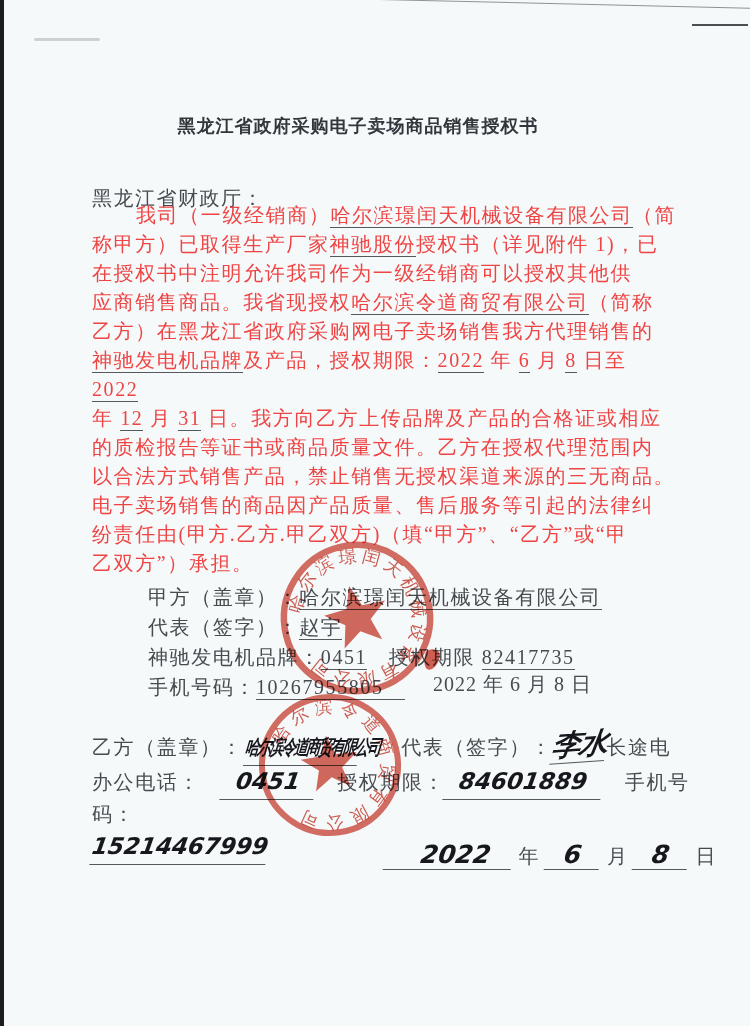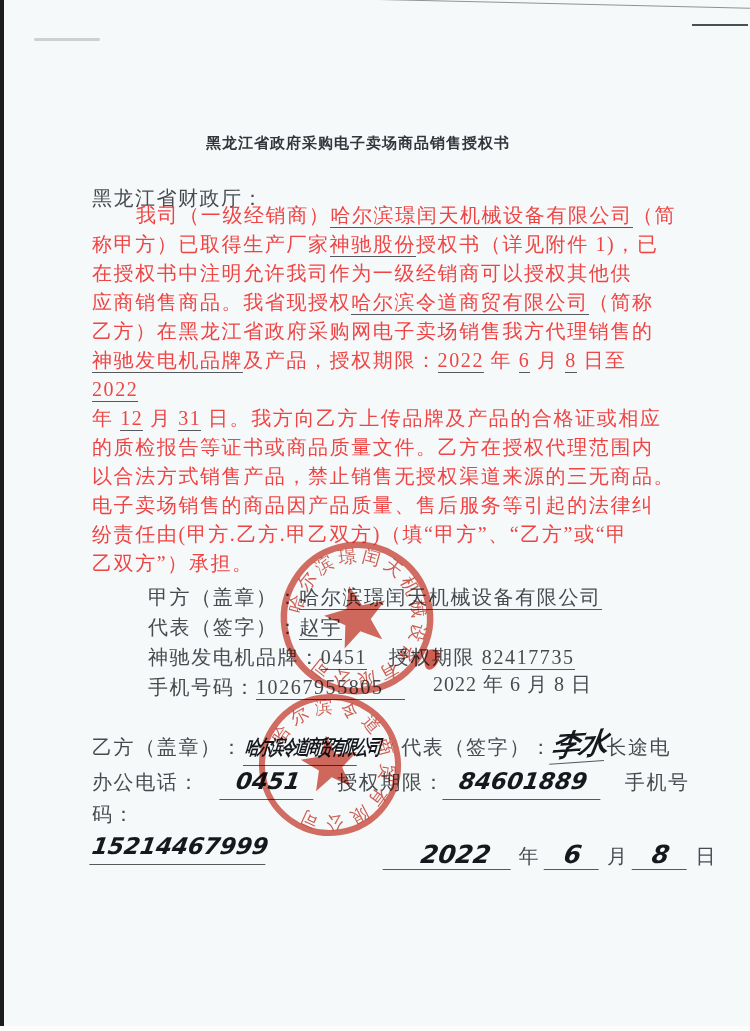--- a/index.html
+++ b/index.html
@@ -14,21 +14,21 @@
   .edge-bottom{left:0;top:1026px;width:750px;height:5px;background:#fdfdfd;}
   .topline{left:16px;top:8px;width:745px;height:0;border-top:1.6px solid #8d9296;
     transform:rotate(1.35deg);transform-origin:right top;}
   .topline2{left:692px;top:24px;width:56px;height:0;border-top:2.2px solid #4c4f52;}
   .smudge{left:34px;top:38px;width:66px;height:3px;background:rgba(110,116,120,.30);
     border-radius:2px;}
   
   .doc-title{
     left:0;top:114px;width:716px;text-align:center;
     font-family:"Liberation Sans","DejaVu Sans",sans-serif;
-    font-weight:700;font-size:15px;letter-spacing:1px;color:#33363b;margin-top:20px;
+    font-weight:700;font-size:18px;letter-spacing:1px;color:#33363b;
   }
   .salutation{left:92px;top:177px;font-size:20px;letter-spacing:1.5px;color:#474b50;margin-top:8px;}
   .body-par{
     left:92px;top:201px;width:586px;
     font-size:20px;line-height:29px;letter-spacing:1.6px;color:#ef4444;
     text-indent:44px;
   }
   .party-a{
     left:148px;top:582px;width:520px;
     font-size:20px;line-height:30px;letter-spacing:1.6px;color:#474b50;

